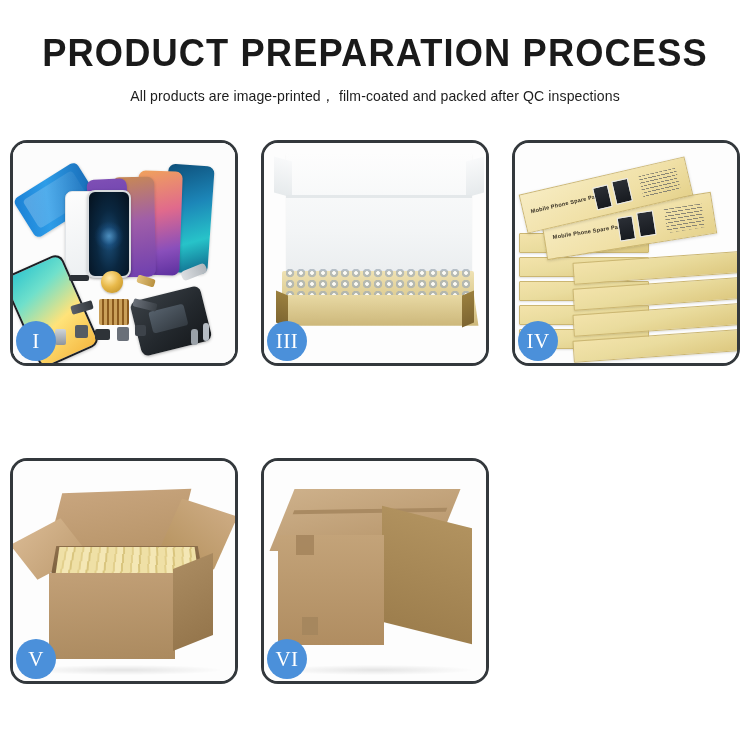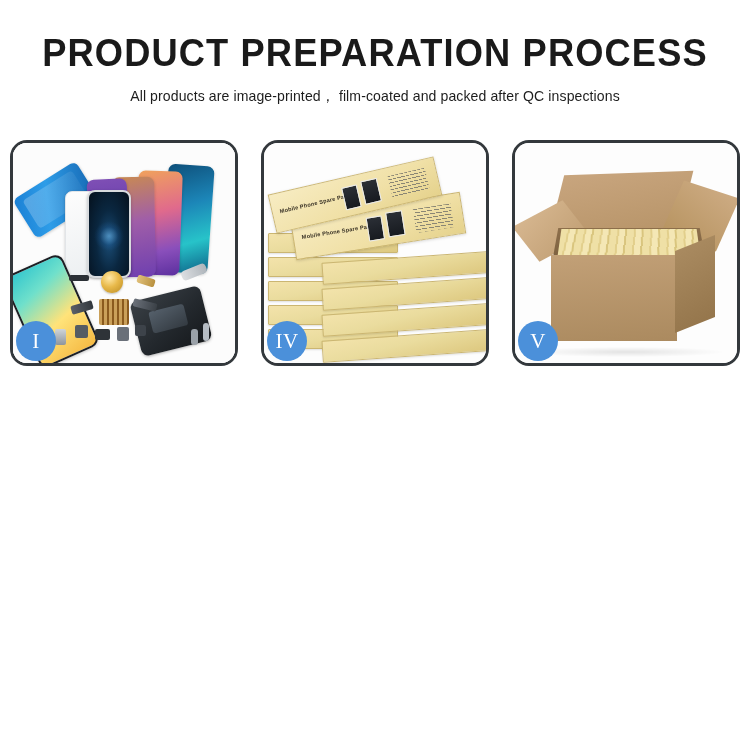--- a/index.html
+++ b/index.html
@@ -399,20 +399,32 @@
         <div class="part p8"></div>
         <div class="part p9"></div>
         <div class="part p10"></div>
         <div class="part p11"></div>
         <div class="part p12"></div>
       </div>
       <div class="badge">I</div>
     </div>
 
 
+    <div class="card">
+      <div class="photo">
+        <div class="lid"></div>
+        <div class="lid-fold"></div>
+        <div class="tray"></div>
+        <div class="tray-contents"></div>
+        <div class="tray-front"></div>
+        <div class="tray-lcorner"></div>
+        <div class="tray-rcorner"></div>
+      </div>
+      <div class="badge">III</div>
+    </div>
 
     <div class="card">
       <div class="photo">
         <div class="stack">
 
           <div class="sbox" style="left:4px; top:186px; width:130px; height:20px;"></div>
           <div class="sbox" style="left:4px; top:162px; width:130px; height:20px;"></div>
           <div class="sbox" style="left:4px; top:138px; width:130px; height:20px;"></div>
           <div class="sbox" style="left:4px; top:114px; width:130px; height:20px;"></div>
           <div class="sbox" style="left:4px; top:90px;  width:130px; height:20px;"></div>
@@ -447,15 +459,27 @@
         <div class="flap-right"></div>
         <div class="carton5-inner"></div>
         <div class="yellow-fill"></div>
         <div class="carton5-front"></div>
         <div class="carton5-side"></div>
         <div class="shadow"></div>
       </div>
       <div class="badge">V</div>
     </div>
 
+    <div class="card">
+      <div class="photo">
+        <div class="c6-top"></div>
+        <div class="c6-top-seam"></div>
+        <div class="c6-side"></div>
+        <div class="c6-front"></div>
+        <div class="c6-tapeA"></div>
+        <div class="c6-tapeB"></div>
+        <div class="shadow"></div>
+      </div>
+      <div class="badge">VI</div>
+    </div>
 
   </div>
 </div>
 
 </body></html>

